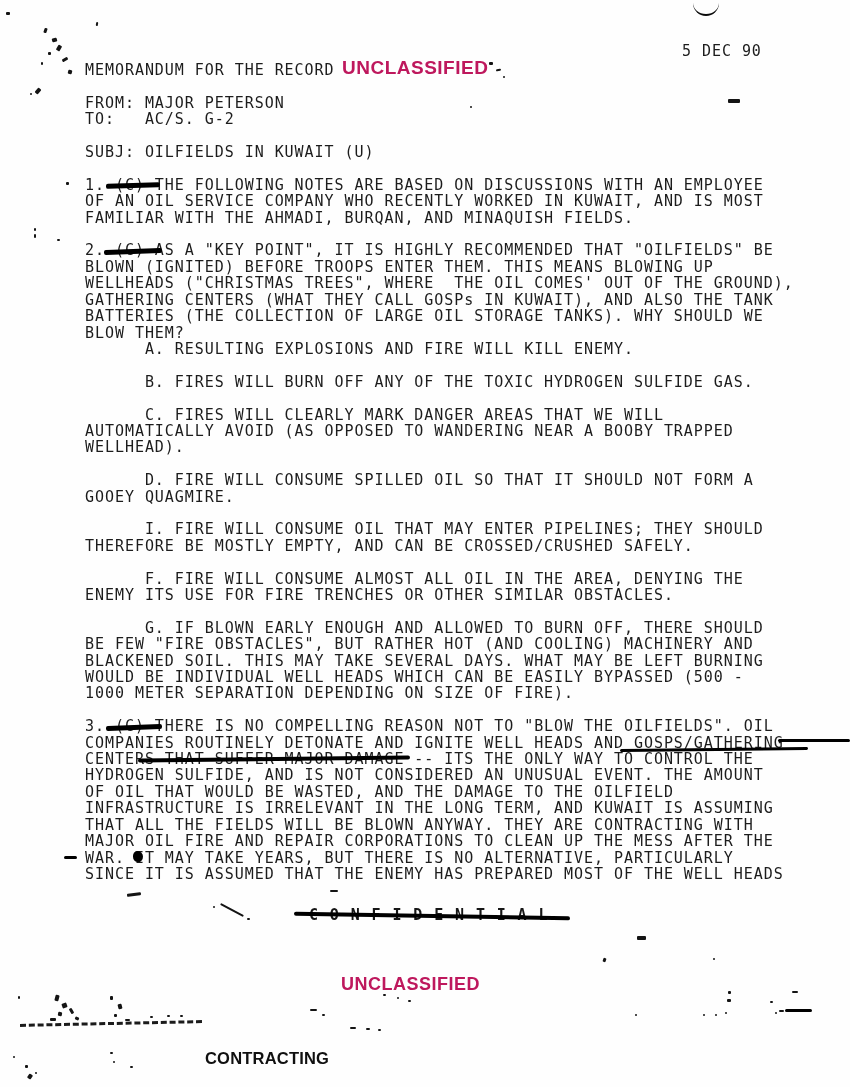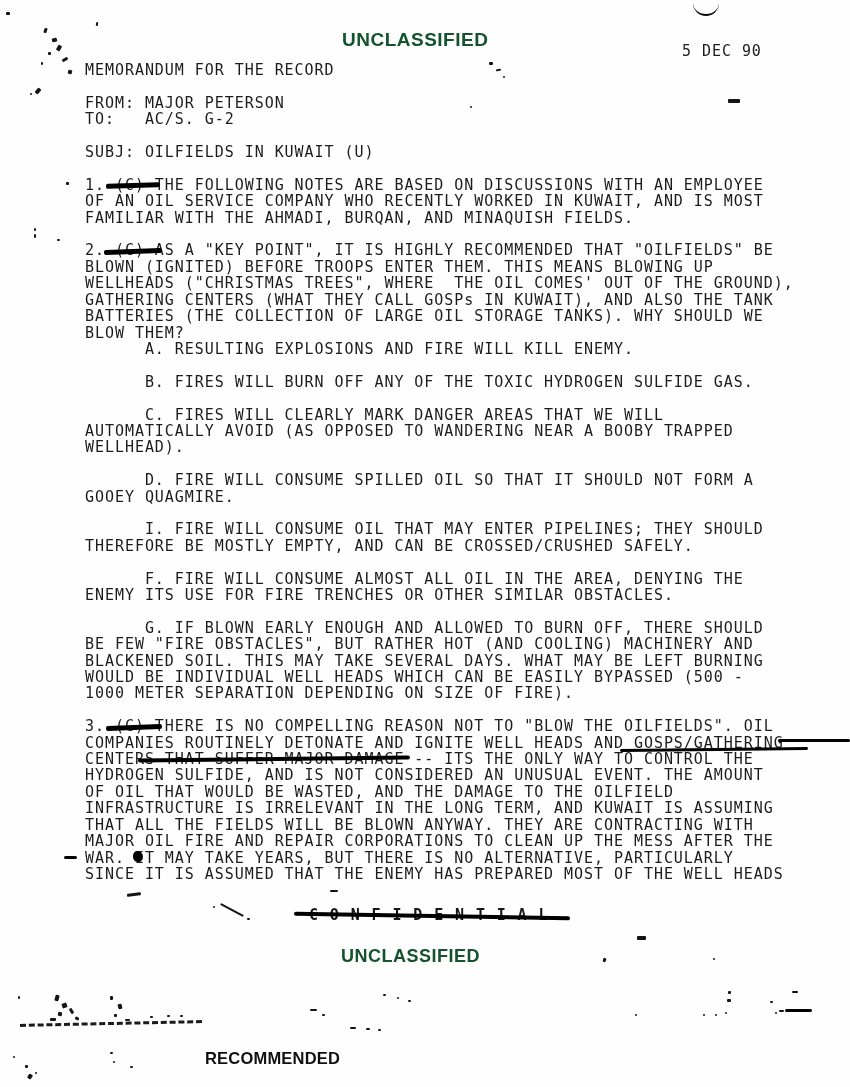--- a/index.html
+++ b/index.html
@@ -14,21 +14,21 @@
     font-size:15px;line-height:16.4px;letter-spacing:0.95px;
     color:#1c1c1c;white-space:pre;
   }
   .date{
     position:absolute;left:682px;top:42px;
     font-size:15px;letter-spacing:0.95px;color:#1c1c1c;white-space:pre;
   }
   
   .stamp{
     position:absolute;font-family:"Liberation Sans","DejaVu Sans",sans-serif;
-    font-weight:bold;color:#14532d;white-space:pre;
+    font-weight:bold;color:#be185d;white-space:pre;margin-top:28px;
   }
   .stamp.top{left:342px;top:29px;font-size:19px;letter-spacing:0.5px;}
   .stamp.bottom{left:341px;top:946px;font-size:18px;letter-spacing:0.5px;}
   .conf-stamp{
     position:absolute;left:309px;top:906px;
     font-family:"DejaVu Sans Mono",monospace;font-size:15px;font-weight:bold;
     letter-spacing:1.4px;color:#161616;white-space:pre;
   }
   .declass{
     position:absolute;left:205px;top:1003px;
@@ -121,21 +121,21 @@
 
   <div class="pen" style="left:64px;top:856px;width:13px;height:3px;"></div>
   <div class="blob" style="left:133px;top:851px;width:10px;height:11px;"></div>
 
   <div class="conf-stamp">C O N F I D E N T I A L</div>
   <div class="pen" style="left:294px;top:914px;width:276px;height:4px;transform:rotate(1deg);"></div>
 
   <div class="stamp bottom">UNCLASSIFIED</div>
 
   <div class="declass">
-    <div>RECOMMENDED</div>
+    <div>CONTRACTING</div>
     
     
   </div>
 
   <div class="pen-dashed" style="left:20px;top:1022px;width:182px;transform:rotate(-1.2deg);"></div>
   <div class="pen" style="left:785px;top:1009px;width:27px;height:3px;"></div>
 
   <div id="speckles">
       <div class="speck" style="left: 44px; top: 28px; width: 3px; height: 5px; transform: rotate(20deg); opacity: 1;"></div>
       <div class="speck" style="left: 52px; top: 38px; width: 5px; height: 4px; transform: rotate(-15deg); opacity: 1;"></div>

